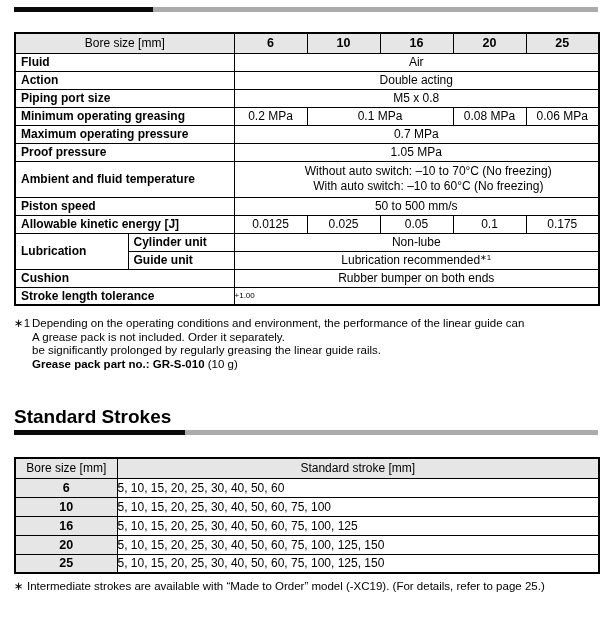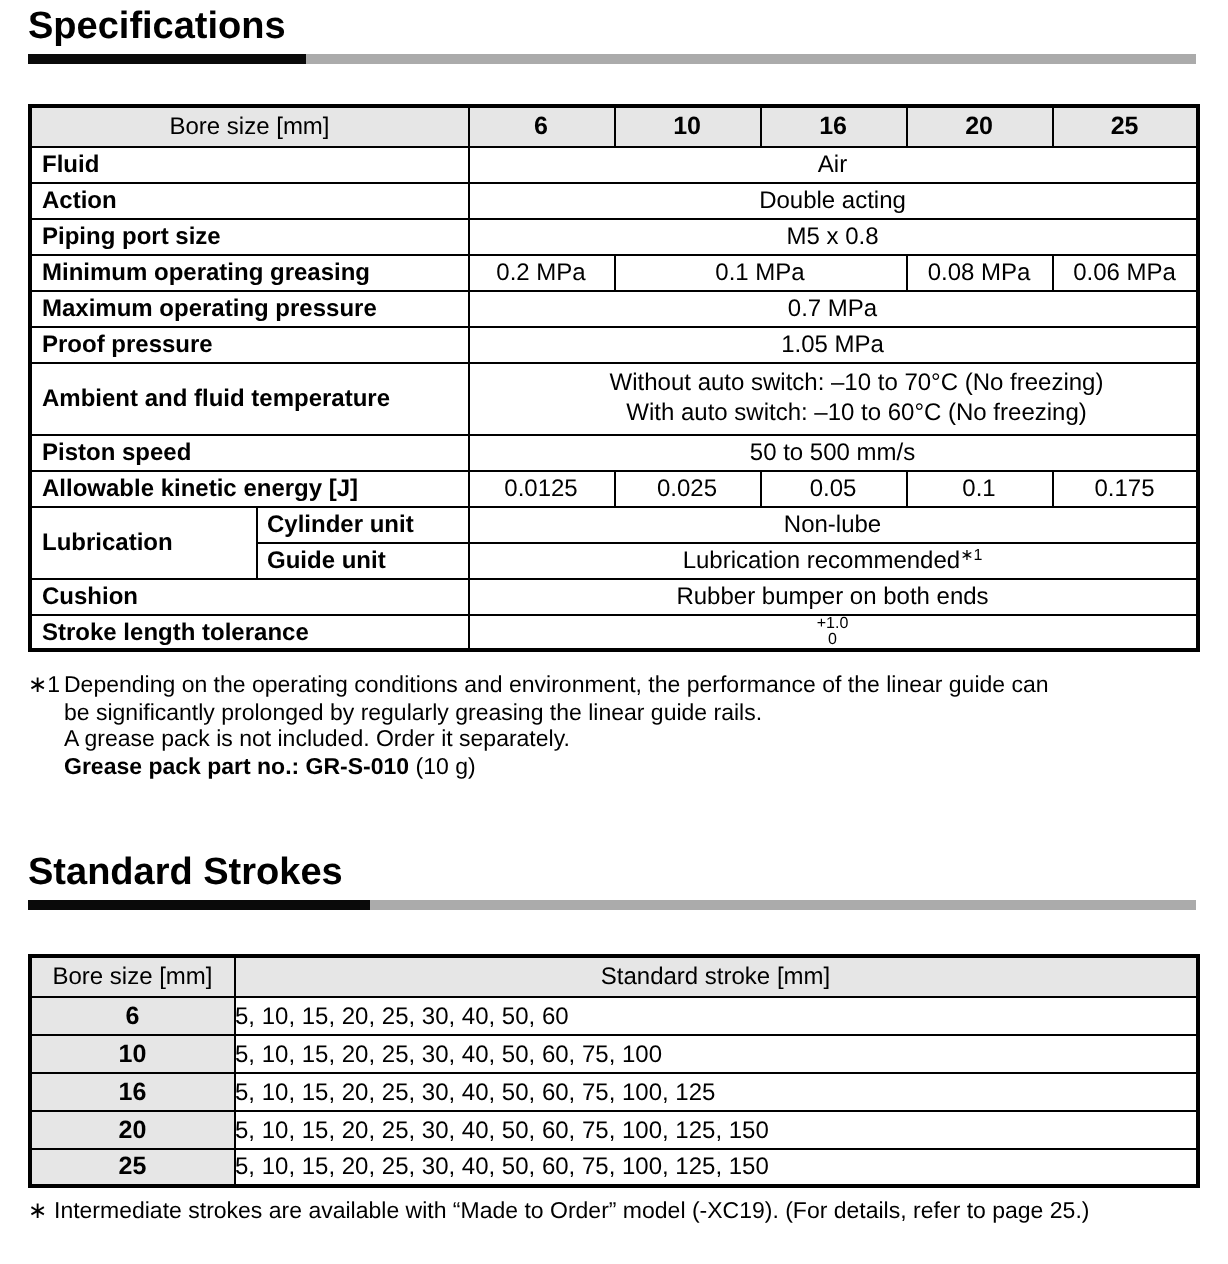--- a/index.html
+++ b/index.html
@@ -24,21 +24,21 @@
   table{border:2px solid #000;}
   td{font-size:12px;padding:0;overflow:hidden;white-space:nowrap;}
   tr{height:18px;}
   .hdr-row{height:20px;border-radius:10px;}
   .hdr{background:#e6e6e6;text-align:center;font-weight:normal;}
   .bore-num{background:#e6e6e6;text-align:center;font-weight:bold;font-size:12.5px;}
   td.lbl{font-weight:bold;text-align:left;padding-left:5px;}
   td.val{text-align:center;font-weight:normal;}
   tr.temp-row{height:36px;}
   .temp-line{line-height:15px;text-align:center;padding-left:24px;}
-  .tol{display:flex;flex-direction:column;align-items:center;font-size:8px;line-height:7.5px;font-weight:normal;}
+  .tol{display:flex;flex-direction:row;align-items:center;font-size:8px;line-height:7.5px;font-weight:normal;}
   sup.note-ref{font-size:8px;line-height:0;vertical-align:4px;}
 
   .spec-table{margin-top:20px;}
   .strokes-table{margin-top:22px;}
   .strokes-table td.strokes-val{text-align:left;}
 
   
   .footnote{display:flex;font-size:11.5px;line-height:13.5px;margin-top:11px;}
   .footnote .marker{width:18px;flex:0 0 18px;}
   .footnote .fn-lines{flex:1;}
@@ -47,21 +47,20 @@
   .footnote-single .marker{width:13px;flex:0 0 13px;}
 
   .strokes-section{margin-top:36px;}
 </style>
 </head>
 <body>
 
 <div class="page">
 
   <div class="spec-section">
-    <h1 class="sec-title">Specifications</h1>
     <div class="title-bar">
       <div class="black bar-black-spec"></div>
       <div class="gray"></div>
     </div>
 
     <table class="spec-table">
       <colgroup>
         <col style="width:113px">
           <col style="width:106px">
         <col style="width:73px">
@@ -160,22 +159,22 @@
             </div>
           </td>
         </tr>
       </tbody>
     </table>
 
     <div class="footnote">
       <div class="marker">∗1</div>
       <div class="fn-lines">
         <div>Depending on the operating conditions and environment, the performance of the linear guide can</div>
+        <div>A grease pack is not included. Order it separately.</div>
         <div>be significantly prolonged by regularly greasing the linear guide rails.</div>
-        <div>A grease pack is not included. Order it separately.</div>
         <div><span class="bold">Grease pack part no.: GR-S-010</span><span> (10 g)</span></div>
       </div>
     </div>
   </div>
 
   <div class="strokes-section">
     <h1 class="sec-title">Standard Strokes</h1>
     <div class="title-bar">
       <div class="black bar-black-strokes"></div>
       <div class="gray"></div>

